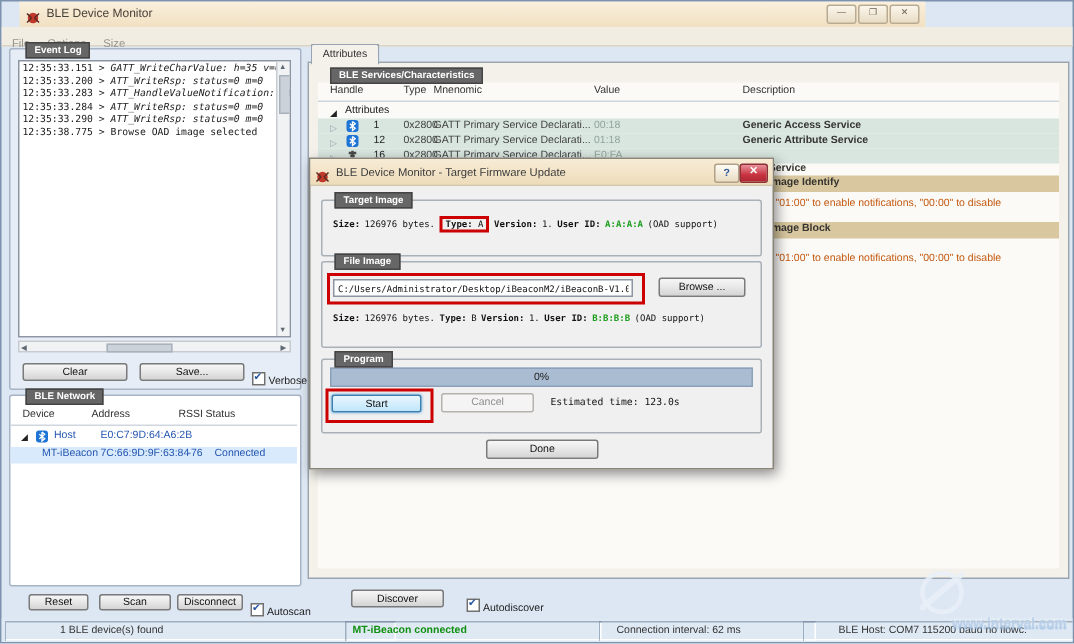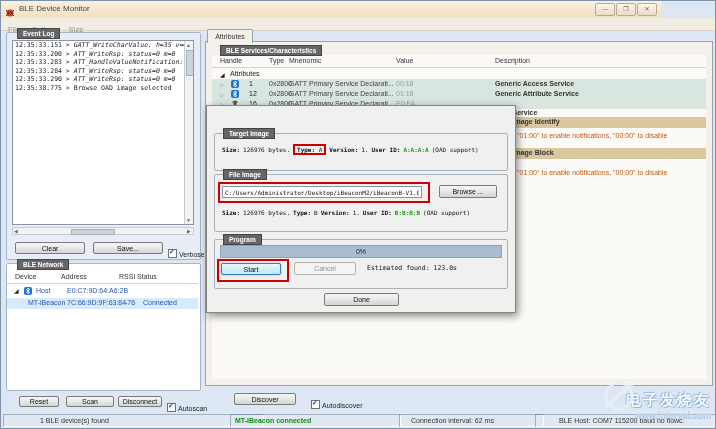--- a/index.html
+++ b/index.html
@@ -1,20 +1,20 @@
 <!DOCTYPE html>
 <html><head>
 <meta charset="utf-8">
 <style>
   html,body{margin:0;padding:0;background:#c8d4e2;}
   #app{position:relative;width:716px;height:429px;overflow:hidden;
        font-family:"Liberation Sans",sans-serif;background:#dde7f3;
        border:1px solid #7c92ad;box-sizing:border-box;}
   
-  .titlebar{position:absolute;left:0;top:0;width:660px;height:17px;
+  .titlebar{position:absolute;left:12px;top:0;width:604px;height:17px;
     background:linear-gradient(#faf0dd,#f1e0c2);border-bottom:1px solid #cdbd9e;}
   .titlebar .ttl{position:absolute;left:18px;top:3px;font-size:8px;color:#4a4338;}
   .appicon{position:absolute;left:4px;top:3px;}
   .winbtns{position:absolute;right:4px;top:2px;display:flex;gap:1px;}
   .wbtn{width:18px;height:11px;background:linear-gradient(#fbf6ec,#e8dcc4);
     border:1px solid #b9ab92;border-radius:2px;font-size:6px;color:#6b6253;
     text-align:center;line-height:10px;}
   .menubar{position:absolute;left:0;top:17px;width:716px;height:12px;background:#f1ede3;
     border-bottom:1px solid #d8d3c6;}
   .menubar span{display:inline-block;margin:1px 0 0 7px;font-size:7.5px;color:#94948c;}
@@ -246,20 +246,31 @@
     <span class="de">OAD Image Block</span>
   </div>
   <div class="arow" style="top:167px;">
     <span class="note">"01:00" to enable notifications, "00:00" to disable</span>
   </div>
 
   <button class="btn" style="left:233px;top:392px;width:62px;height:12px;">Discover</button>
   <span style="position:absolute;left:310px;top:393px;"><span class="cb"></span><span class="cblabel">Autodiscover</span></span>
 
   <div class="dialog">
+    <div class="dtitle">
+      <span class="appicon" style="left:3px;top:4px;">
+        <svg width="10" height="10">
+            <circle cx="5" cy="5" r="3.5" fill="#c0392b"></circle>
+            <path d="M1 2 L4 5 M1 8 L4 5 M9 2 L6 5 M9 8 L6 5" stroke="#5a2a24" stroke-width="1" fill="none"></path>
+          </svg>
+      </span>
+      <span class="ttl">BLE Device Monitor - Target Firmware Update</span>
+      <div class="dhelp">?</div>
+      <div class="dclose">✕</div>
+    </div>
 
     <div class="grp" style="left:7px;top:27px;width:292px;height:36px;"></div>
     <div class="badge" style="left:16px;top:22px;">Target Image</div>
     <div class="monoline" style="left:15px;top:40px;">
       <b>Size:</b><span class="gap"></span><span>126976 bytes.</span><span class="gap"></span><span class="redbox"><b>Type:</b> <span>A</span></span><span class="gap"></span><b>Version:</b><span class="gap"></span><span>1.</span><span class="gap"></span><b>User ID:</b><span class="gap"></span><span class="green">A:A:A:A</span><span class="gap"></span><span>(OAD support)</span>
     </div>
 
     <div class="grp" style="left:7px;top:68px;width:292px;height:56px;"></div>
     <div class="badge" style="left:16px;top:63px;">File Image</div>
     <div class="redboxdiv" style="left:11px;top:76px;width:208px;height:17px;">
@@ -270,36 +281,35 @@
       <b>Size:</b><span class="gap"></span><span>126976 bytes.</span><span class="gap"></span><b>Type:</b><span class="gap"></span><span>B</span><span class="gap"></span><b>Version:</b><span class="gap"></span><span>1.</span><span class="gap"></span><b>User ID:</b><span class="gap"></span><span class="green">B:B:B:B</span><span class="gap"></span><span>(OAD support)</span>
     </div>
 
     <div class="grp" style="left:7px;top:133px;width:292px;height:48px;"></div>
     <div class="badge" style="left:16px;top:128px;">Program</div>
     <div class="pbar" style="left:13px;top:139px;width:280px;height:11px;">0%</div>
     <div class="redboxdiv" style="left:10px;top:153px;width:68px;height:19px;">
       <button class="btn focused" style="left:2px;top:2px;width:60px;height:12px;">Start</button>
     </div>
     <button class="btn disabled" style="left:87px;top:156px;width:62px;height:13px;">Cancel</button>
-    <span style="position:absolute;left:160px;top:158px;font:6.5px 'DejaVu Sans Mono',monospace;color:#111;">Estimated found: 123.0s</span>
+    <span style="position:absolute;left:160px;top:158px;font:6.5px 'DejaVu Sans Mono',monospace;color:#111;">Estimated time: 123.0s</span>
 
     <button class="btn" style="left:117px;top:187px;width:75px;height:13px;">Done</button>
   </div>
 
   <div class="statusbar">
     <div class="scell" style="left:2px;width:224px;padding-left:37px;">1 BLE device(s) found</div>
     <div class="scell green" style="left:229px;width:166px;padding-left:5px;">MT-iBeacon connected</div>
     <div class="scell" style="left:398px;width:133px;padding-left:12px;">Connection interval: 62 ms</div>
     <div class="scell" style="left:534px;width:180px;padding-left:24px;">BLE Host: COM7 115200 baud no flowc.</div>
   </div>
 
   <div class="watermark">
     <span class="wm-logo">
       <svg width="34" height="38">
           <circle cx="17" cy="20" r="13" fill="none" stroke="#e9f0f8" stroke-width="3" opacity="0.9"></circle>
           <path d="M4 30 L30 8" stroke="#e9f0f8" stroke-width="4" opacity="0.9" stroke-linecap="round"></path>
         </svg>
     </span>
-    <div class="wm-cn">电子发烧友</div>
     <div class="wm-url">www.interval.com</div>
   </div>
 
 </div>
 
 </body></html>

